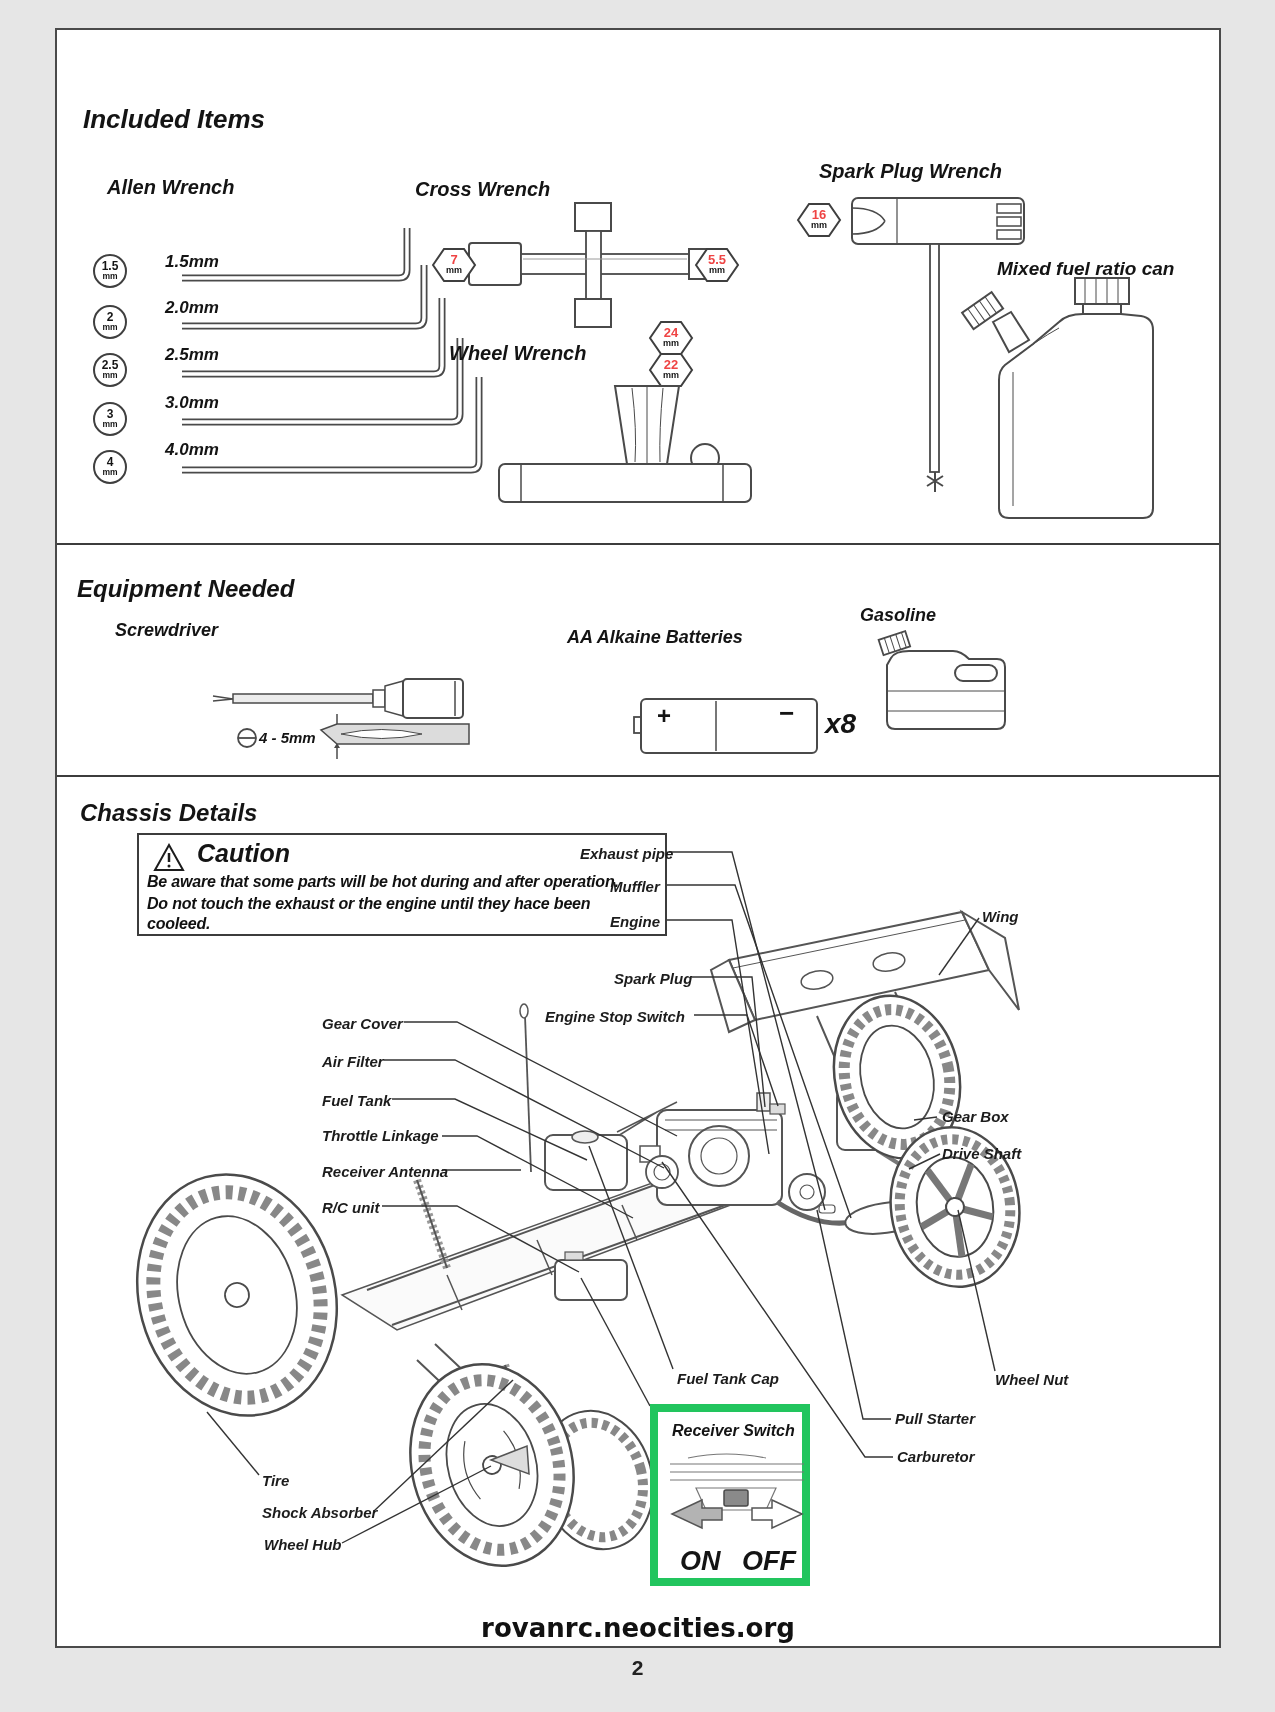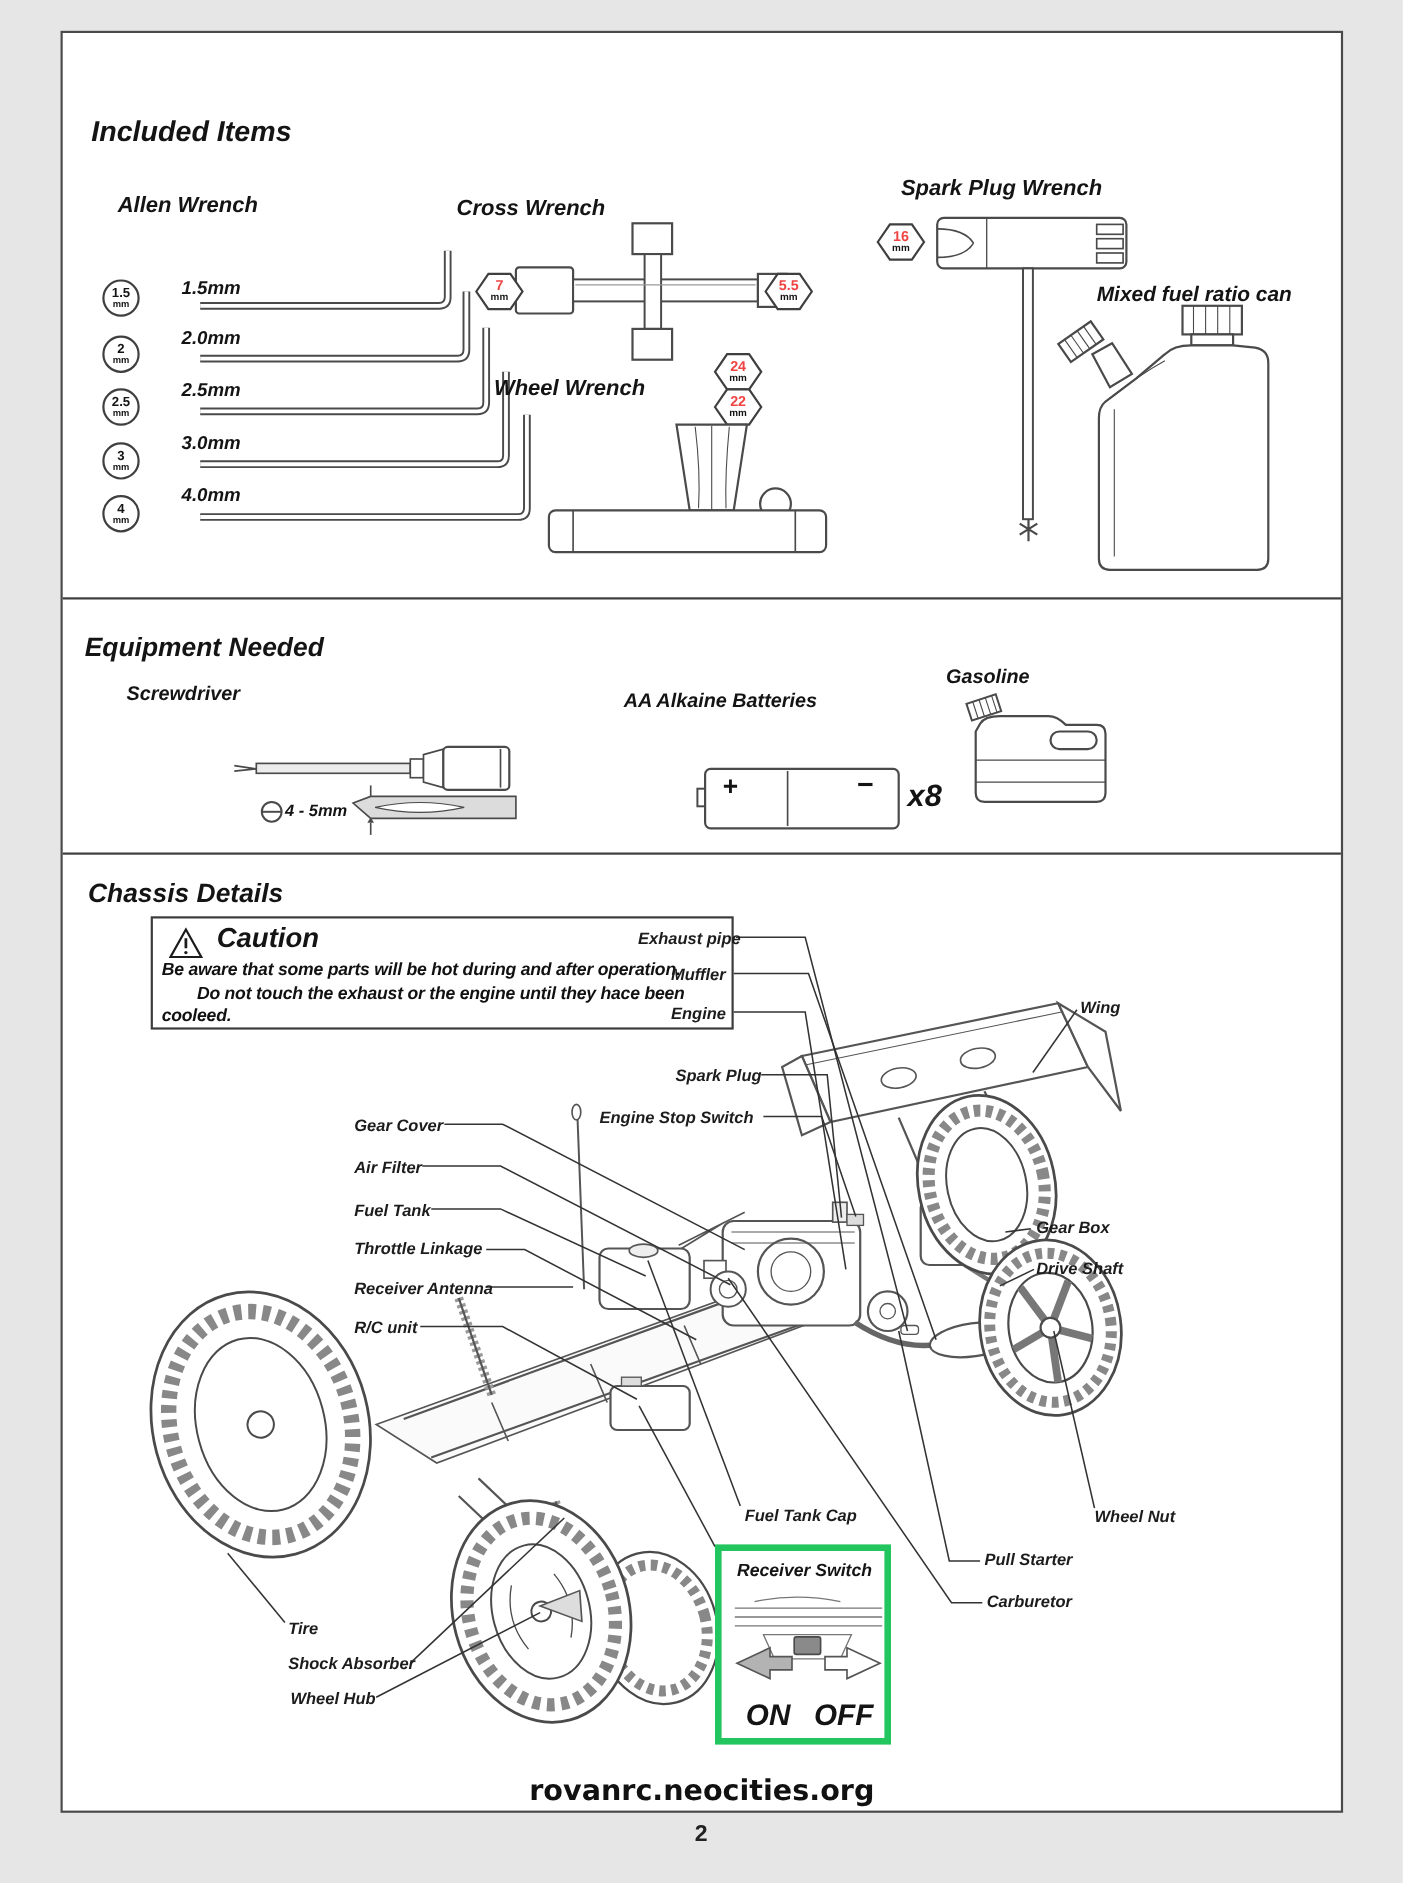--- a/index.html
+++ b/index.html
@@ -15,21 +15,21 @@
   .hexbadge .v{position:relative;display:block;font-size:13px;font-weight:bold;line-height:13px;margin-top:8px;color:#ef4444;}
   .hexbadge .u{position:relative;display:block;font-size:9px;font-weight:bold;line-height:9px;color:#141414;}
   .circbadge{position:absolute;width:34px;height:34px;border:2px solid #3f3f3f;border-radius:50%;
              box-sizing:border-box;text-align:center;background:#fff;}
   .circbadge .v{display:block;font-size:12px;font-weight:bold;line-height:12px;margin-top:4px;color:#141414;}
   .circbadge .u{display:block;font-size:8.5px;font-weight:bold;line-height:8px;color:#141414;}
   .caution-box{position:absolute;left:80px;top:803px;width:530px;height:103px;border:2px solid #3c3c3c;
                box-sizing:border-box;background:#fff;}
   .caution-line{position:absolute;left:8px;font-weight:bold;font-style:italic;font-size:16px;
                 letter-spacing:-0.2px;color:#111;white-space:nowrap;}
-  .rsw-box{position:absolute;left:593px;top:1374px;width:160px;height:182px;border:6px solid #22c55e;
+  .rsw-box{position:absolute;left:593px;top:1374px;width:160px;height:182px;border:8px solid #22c55e;
            box-sizing:border-box;background:#fff;}
   .footer-site{position:absolute;left:50%;transform:translateX(-50%);top:1583px;font-family:"DejaVu Sans",sans-serif;
                font-weight:bold;font-size:26px;color:#111;white-space:nowrap;}
   .page-num{position:absolute;left:50%;transform:translateX(-50%);top:1656px;font-weight:bold;font-size:21px;color:#222;}
   svg{display:block;}
 </style>
 </head>
 <body>
 
 <div class="canvas">
@@ -350,21 +350,21 @@
   </svg>
 
   <div class="caution-box">
     <svg style="position:absolute;left:14px;top:8px;" width="32" height="29" viewBox="0 0 32 29">
       <polygon points="16,2 30,27 2,27" fill="#fff" stroke="#1c1c1c" stroke-width="2"></polygon>
       <line x1="16" y1="10" x2="16" y2="19" stroke="#1c1c1c" stroke-width="2.5"></line>
       <circle cx="16" cy="23" r="1.5" fill="#1c1c1c"></circle>
     </svg>
     <span class="t" style="left:58px;top:4px;font-size:25px;">Caution</span>
     <span class="caution-line" style="top:38px;">Be aware that some parts will be hot during and after operation.</span>
-    <span class="caution-line" style="top:60px;margin-left:32px;">Do not touch the exhaust or the engine until they hace been</span>
+    <span class="caution-line" style="top:60px;">Do not touch the exhaust or the engine until they hace been</span>
     <span class="caution-line" style="top:80px;">cooleed.</span>
   </div>
 
   <span class="lbl" style="left:523px;top:815px;">Exhaust pipe</span>
   <span class="lbl" style="left:553px;top:848px;">Muffler</span>
   <span class="lbl" style="left:553px;top:883px;">Engine</span>
   <span class="lbl" style="left:925px;top:878px;">Wing</span>
   <span class="lbl" style="left:557px;top:940px;">Spark Plug</span>
   <span class="lbl" style="left:488px;top:978px;">Engine Stop Switch</span>
   <span class="lbl" style="left:265px;top:985px;">Gear Cover</span>

